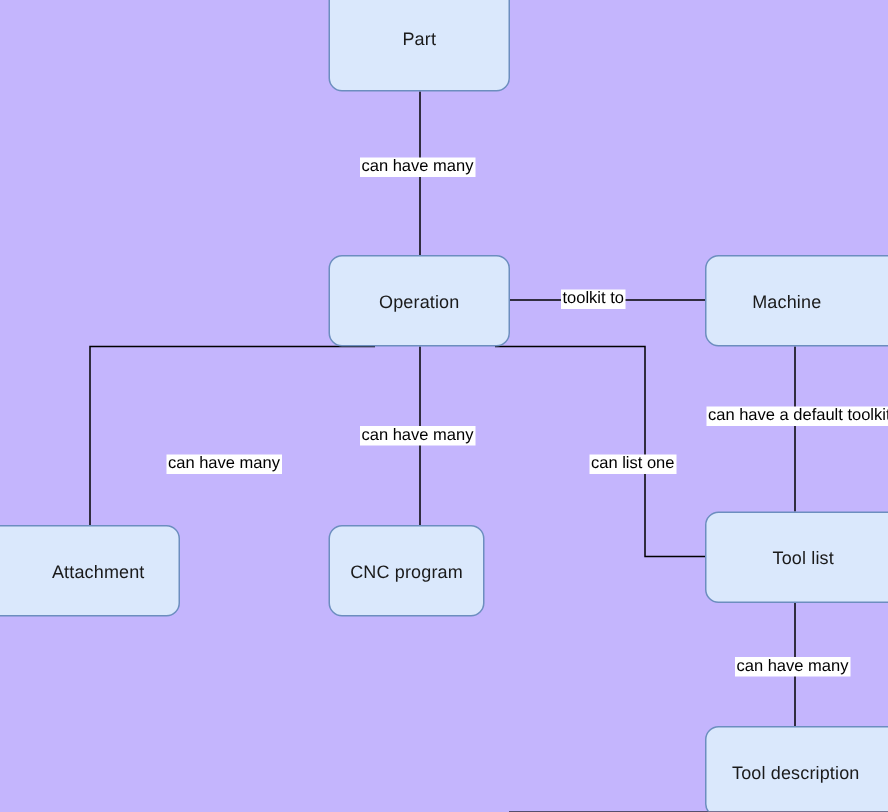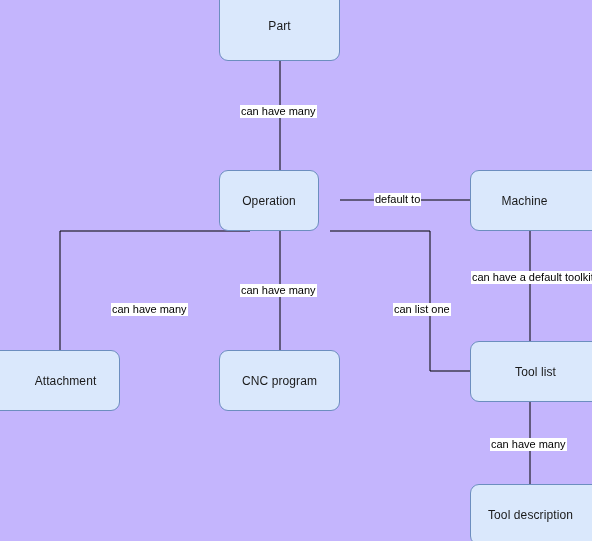--- a/index.html
+++ b/index.html
@@ -72,47 +72,47 @@
     <path d="M 250 231 L 60 231 L 60 350"></path>
     <path d="M 330 231 L 430 231 L 430 371 L 470 371"></path>
     <path d="M 530 231 L 530 341"></path>
     <path d="M 530 402 L 530 484"></path>
   </svg>
 
   <div class="node" style="left:219px; top:-10px; width:121px; height:71px;">
     <span class="node-label">Part</span>
   </div>
 
-  <div class="node" style="left:219px; top:170px; width:100px; height:61px;text-align:right;">
+  <div class="node" style="left:219px; top:170px; width:121px; height:61px;text-align:right;">
     <span class="node-label">Operation</span>
   </div>
 
   <div class="node" style="left:470px; top:170px; width:131px; height:61px;">
     <span class="node-label" style="margin-right:22px;">Machine</span>
   </div>
 
   <div class="node" style="left:-11px; top:350px; width:131px; height:61px;">
     <span class="node-label" style="margin-left:22px;">Attachment</span>
   </div>
 
-  <div class="node" style="left:219px; top:350px; width:121px; height:61px;">
+  <div class="node" style="left:219px; top:350px; width:104px; height:61px;">
     <span class="node-label">CNC program</span>
   </div>
 
   <div class="node" style="left:470px; top:341px; width:131px; height:61px;">
     <span class="node-label" style="">Tool list</span>
   </div>
 
   <div class="node" style="left:470px; top:484px; width:131px; height:61px;">
     <span class="node-label" style="margin-right:10px;">Tool description</span>
   </div>
 
   <div class="edge-label" style="left:240px; top:105px;">can have many</div>
 
-  <div class="edge-label" style="left:374px; top:193px;">default to</div>
+  <div class="edge-label" style="left:374px; top:193px;">toolkit to</div>
 
   <div class="edge-label" style="left:240px; top:284px;">can have many</div>
 
   <div class="edge-label" style="left:111px; top:303px;">can have many</div>
 
   <div class="edge-label" style="left:393px; top:303px;">can list one</div>
 
   <div class="edge-label" style="left:471px; top:271px;">can have a default toolkit</div>
 
   <div class="edge-label" style="left:490px; top:438px;">can have many</div>

